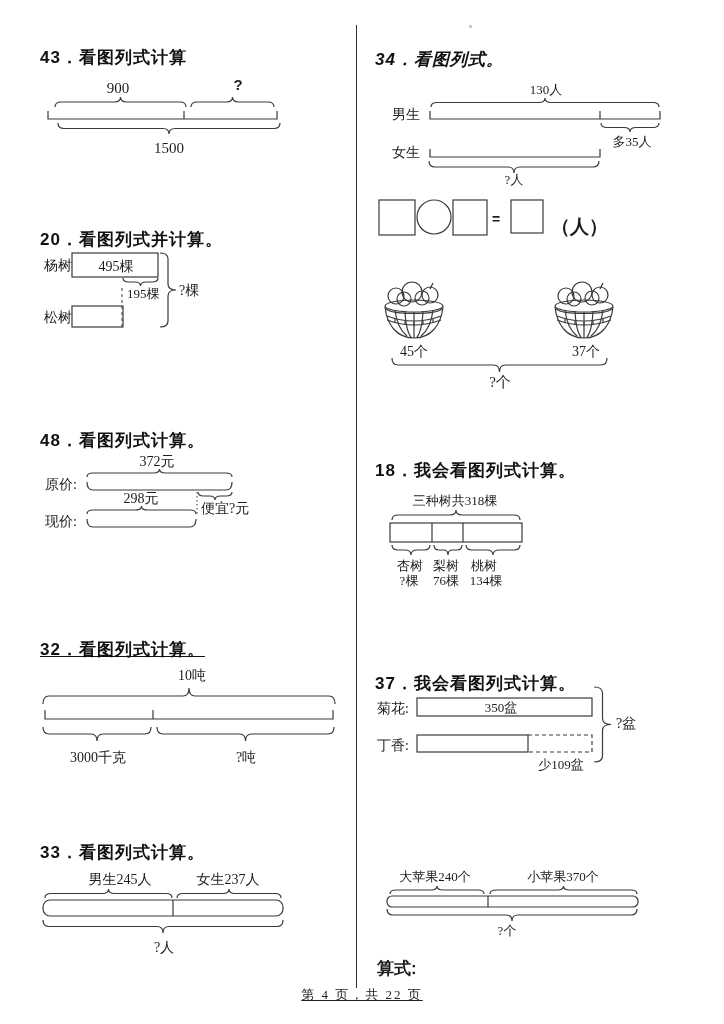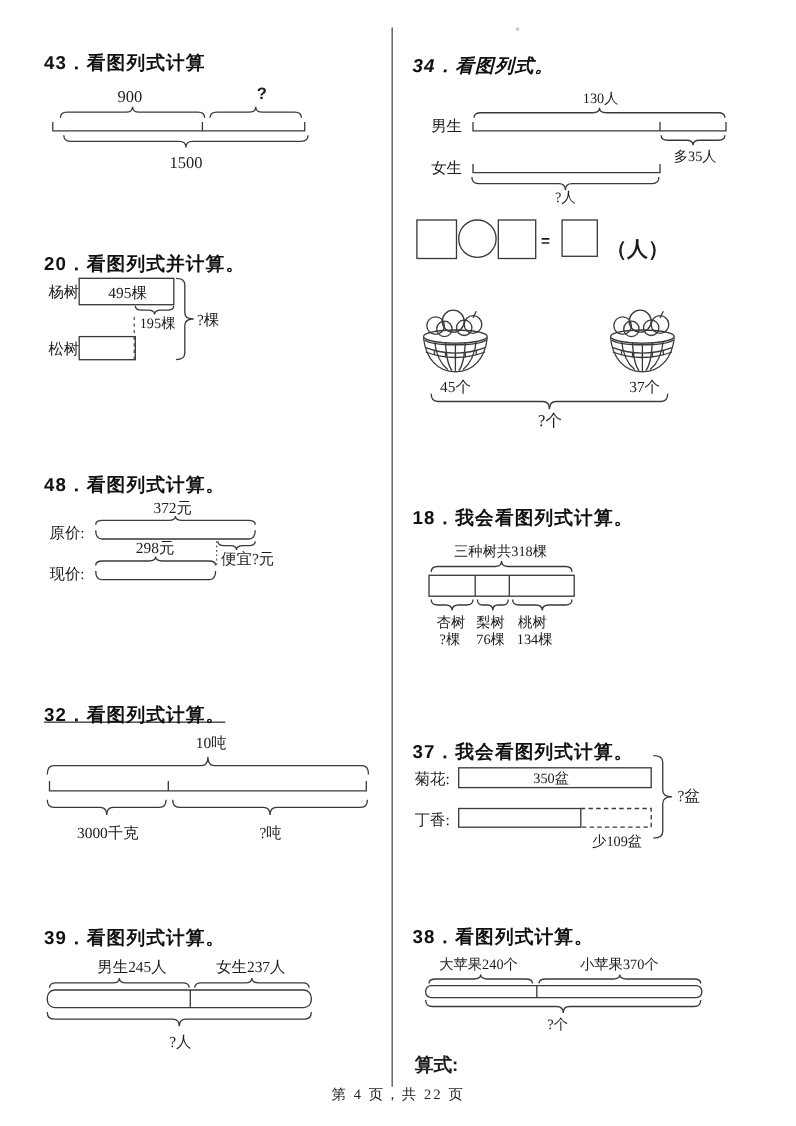--- a/index.html
+++ b/index.html
@@ -1,21 +1,21 @@
 <!DOCTYPE html>
 <html><head>
 <meta charset="utf-8">
 <style>
   html,body{margin:0;padding:0;background:#ffffff;}
   .page{position:relative;width:724px;height:1024px;background:#ffffff;overflow:hidden;
         font-family:"Liberation Sans",sans-serif;color:#1a1a1a;}
   .title{position:absolute;font-size:17px;font-weight:bold;color:#111;white-space:nowrap;letter-spacing:1px;}
   .divider{position:absolute;left:356px;top:25px;width:1px;height:963px;background:#2f2f2f;}
   .footer{position:absolute;left:0;top:986px;width:724px;text-align:center;
-          font-family:"Liberation Serif",serif;font-size:13px;color:#222;letter-spacing:2px;}
+          font-family:"Liberation Serif",serif;font-size:13px;color:#222;letter-spacing:2px;text-decoration:underline;}
   .artifact-dot{position:absolute;left:469px;top:25px;width:3px;height:3px;background:#c9c9c9;}
   svg.overlay{position:absolute;left:0;top:0;}
   svg text{font-family:"Liberation Serif","DejaVu Serif",serif;fill:#1c1c1c;}
   svg .lbl{font-size:14px;}
   svg .lbl-s{font-size:13px;}
   svg .num{font-size:15px;}
   svg .mid{text-anchor:middle;}
   svg .bold{font-weight:bold;font-family:"Liberation Sans",sans-serif;}
   svg path,svg rect,svg line,svg circle,svg ellipse{fill:none;stroke:#3a3a3a;stroke-width:1.2;}
   svg .thin{stroke-width:1;}
@@ -25,25 +25,24 @@
 
 <div class="page">
 
   <div class="divider"></div>
   <div class="artifact-dot"></div>
 
   <div class="title" style="left:40px;top:46px;">43．看图列式计算</div>
   <div class="title" style="left:40px;top:228px;">20．看图列式并计算。</div>
   <div class="title" style="left:40px;top:429px;">48．看图列式计算。</div>
   <div class="title" style="left:40px;top:638px;text-decoration:underline;">32．看图列式计算。</div>
-  <div class="title" style="left:40px;top:841px;">39．看图列式计算。</div>
+  <div class="title" style="left:40px;top:841px;">33．看图列式计算。</div>
   <div class="title" style="left:375px;top:48px;font-style:italic;">34．看图列式。</div>
   <div class="title" style="left:375px;top:459px;">18．我会看图列式计算。</div>
   <div class="title" style="left:375px;top:661px;margin-top:11px;">37．我会看图列式计算。</div>
-  <div class="title" style="left:375px;top:840px;">38．看图列式计算。</div>
 
   <svg class="overlay" width="724" height="1024" viewBox="0 0 724 1024">
 
     <g>
       <text class="num mid" x="118" y="93">900</text>
       <text class="num mid bold" x="238" y="90">?</text>
       <path d="M 55 107 Q 55 102 61 102 L 114.5 102 Q 120.5 102 120.5 97 Q 120.5 102 126.5 102 L 180 102 Q 186 102 186 107"></path>
       <path d="M 191 107 Q 191 102 197 102 L 226.5 102 Q 232.5 102 232.5 97 Q 232.5 102 238.5 102 L 268 102 Q 274 102 274 107"></path>
       <path d="M 48 111 L 48 119 L 277 119 L 277 111 M 184 111 L 184 119"></path>
       <path d="M 58 123 Q 58 128.5 64 128.5 L 163 128.5 Q 169 128.5 169 134 Q 169 128.5 175 128.5 L 274 128.5 Q 280 128.5 280 123"></path>

